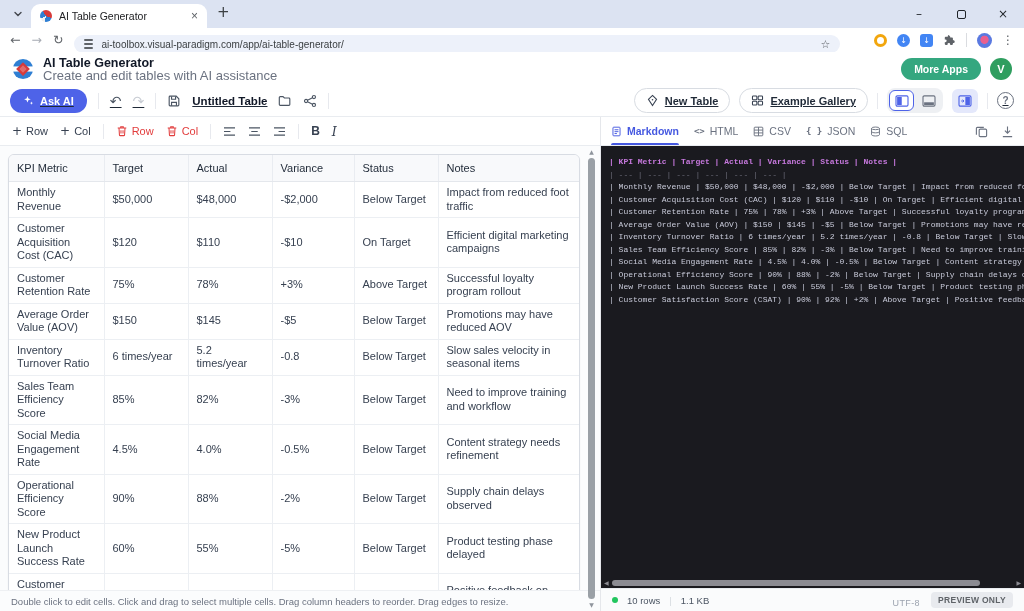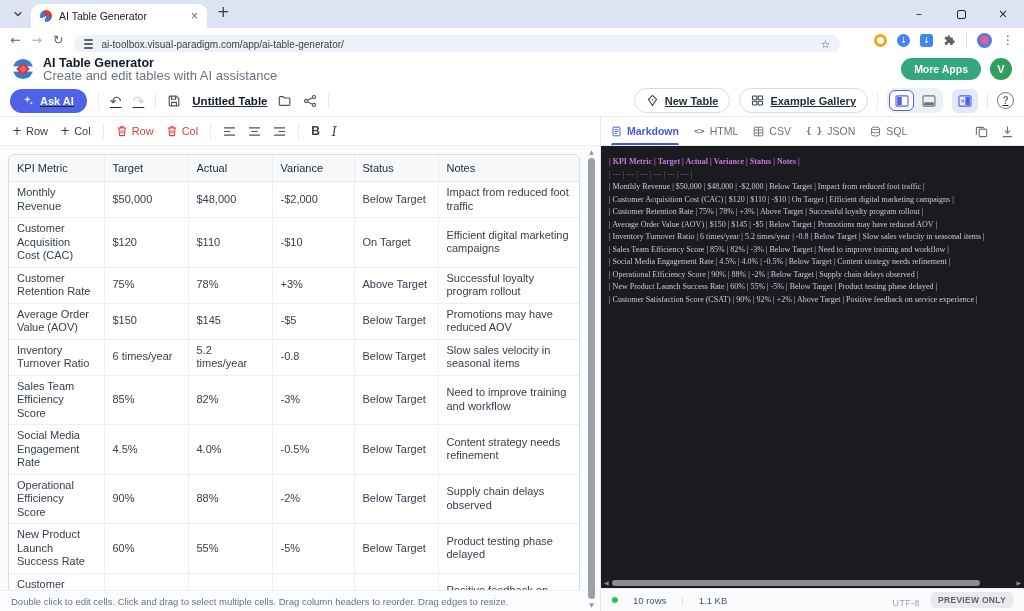--- a/index.html
+++ b/index.html
@@ -92,31 +92,31 @@
   .right-panel { flex:1; min-width:0; display:flex; flex-direction:column; border-left:1px solid #e5e7eb; }
   .export-tabbar { height:29px; background:#fff; border-bottom:1px solid #e9ecf0; display:flex; align-items:stretch; padding:0 10px; gap:15px; flex:0 0 auto; }
   .export-tab { display:flex; align-items:center; gap:5px; font-size:10.5px; color:#6b7280; background:none; border:none; position:relative; }
   .export-tab.active { color:#4558e0; font-weight:700; }
   .export-tab.active::after { content:""; position:absolute; left:0; right:0; bottom:0; height:2.5px; background:#4558e0; border-radius:2px 2px 0 0; }
   .tab-glyph { font-size:9px; font-weight:700; font-family:"DejaVu Sans Mono",monospace; }
   .tab-actions { margin-left:auto; display:flex; align-items:center; gap:13px; }
   .tab-action-btn { background:none; border:none; display:flex; align-items:center; }
 
   .code-area { flex:1; background:#1a1a1f; min-height:0; overflow:hidden; padding:10px 0 0 8px; }
-  .code-line { font-family:Liberation Serif, serif; font-size:8px; line-height:12.5px; white-space:pre; overflow:hidden; }
+  .code-line { font-family:Liberation Mono, monospace; font-size:8px; line-height:12.5px; white-space:pre; overflow:hidden; }
   .c-header { color:#c678dd; font-weight:700; }
   .c-sep { color:#6a6a78; }
   .c-body { color:#c9cbda; }
 
   .h-scrollbar { height:11px; background:#1a1a1f; display:flex; align-items:center; padding:0 3px; gap:3px; flex:0 0 auto; }
   .h-arrow { color:#8b8b92; font-size:6px; line-height:1; font-family:"DejaVu Sans",sans-serif; }
   .h-thumb { height:6px; width:368px; background:#8b8b92; border-radius:3px; }
   .h-spacer { flex:1; }
 
-  .status-bar { height:23px; background:#fafbfc; border-top:1px solid #e9ecf0; display:flex; align-items:center; padding:0 11px; gap:15px; font-size:9.5px; color:#4b5563; flex:0 0 auto; }
+  .status-bar { height:23px; background:#fafbfc; border-top:1px solid #e9ecf0; display:flex; align-items:center; padding:0 11px; gap:9px; font-size:9.5px; color:#4b5563; flex:0 0 auto; }
   .status-dot { width:6px; height:6px; border-radius:50%; background:#22c55e; }
   .status-divider { color:#d5d9de; }
   .status-right { margin-left:auto; display:flex; align-items:flex-end; gap:11px; }
   .encoding { color:#9ca3af; font-size:9px; letter-spacing:.4px; }
   .preview-badge { background:#e8eaee; color:#5f6368; font-size:8.5px; font-weight:700; padding:3px 7px; border-radius:4px; letter-spacing:.3px; }
 </style>
 </head>
 <body>
 
 <div class="app">

